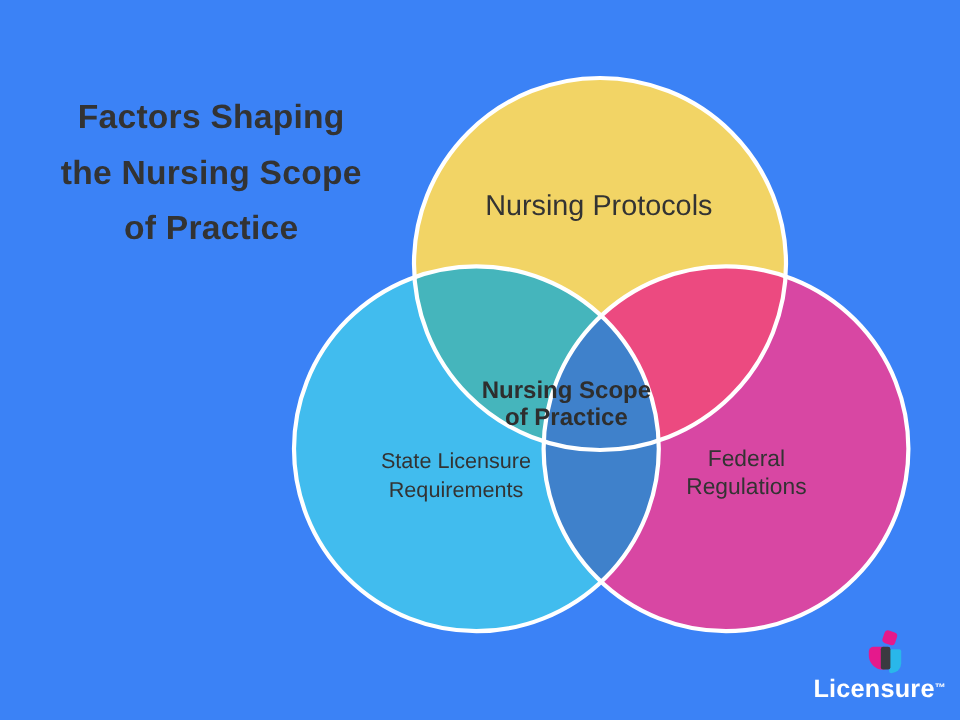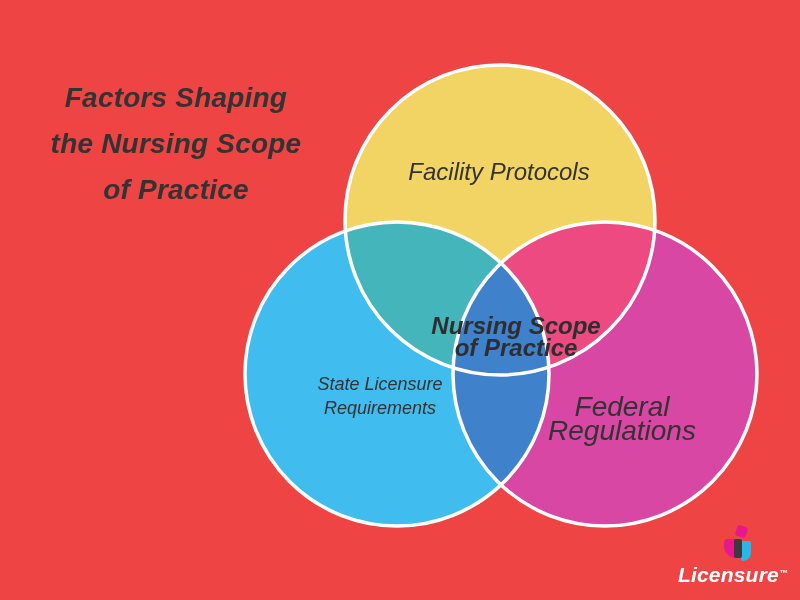--- a/index.html
+++ b/index.html
@@ -28,22 +28,22 @@
   }
 
   .label {
     position: absolute;
     transform: translate(-50%, -50%);
     text-align: center;
     white-space: pre-line;
   }
   .label-facility { left: 499px; top: 172px; font-size: 24px; }
   .label-state    { left: 380px; top: 396px; font-size: 18px; line-height: 24px; }
-  .label-federal  { left: 622px; top: 395px; font-size: 28px; line-height: 24px; margin-top: 24px; }
-  .label-center   { left: 516px; top: 337px; font-size: 24px; font-weight: 700; line-height: 22px; }
+  .label-federal  { left: 622px; top: 395px; font-size: 19px; line-height: 24px; }
+  .label-center   { left: 472px; top: 337px; font-size: 20px; font-weight: 700; line-height: 22px; }
 
   .logo {
     position: absolute;
     left: 670px;
     top: 526px;
     width: 126px;
     text-align: center;
   }
   .logo-mark {
     position: relative;
@@ -60,21 +60,21 @@
   .logo-text {
     font-size: 21px;
     font-weight: 600;
     letter-spacing: 0.2px;
   }
   .tm { font-size: 9px; vertical-align: top; line-height: 21px; }
 </style>
 </head>
 <body>
 
-<div class="canvas" style="background-color: #ef4444; font-style: italic;">
+<div class="canvas" style="background-color: #3b82f6;">
 
   <div class="title" style="color: rgb(51, 51, 51);">Factors Shaping
 the Nursing Scope
 of Practice</div>
 
   <svg class="venn-svg" width="800" height="600" viewBox="0 0 800 600">
     <defs>
       <clipPath id="clip-facility">
           <circle cx="500" cy="220" r="155"></circle>
         </clipPath>
@@ -95,21 +95,21 @@
       <circle cx="605" cy="374" r="152" fill="#3F81CB"></circle>
     </g>
 
     <g fill="none" stroke-width="3.5" stroke="#FFFFFF">
       <circle cx="500" cy="220" r="155"></circle>
       <circle cx="397" cy="374" r="152"></circle>
       <circle cx="605" cy="374" r="152"></circle>
     </g>
   </svg>
 
-  <div class="label label-facility" style="color: rgb(51, 51, 51);">Facility Protocols</div>
+  <div class="label label-facility" style="color: rgb(51, 51, 51);">Nursing Protocols</div>
   <div class="label label-state" style="color: rgb(51, 51, 51);">State Licensure
 Requirements</div>
   <div class="label label-federal" style="color: rgb(51, 51, 51);">Federal
 Regulations</div>
   <div class="label label-center" style="color: rgb(46, 46, 46);">Nursing Scope
 of Practice</div>
 
   <div class="logo">
     <div class="logo-mark">
       <span class="lm lm-dot" style="background-color: rgb(229, 25, 140);"></span>

